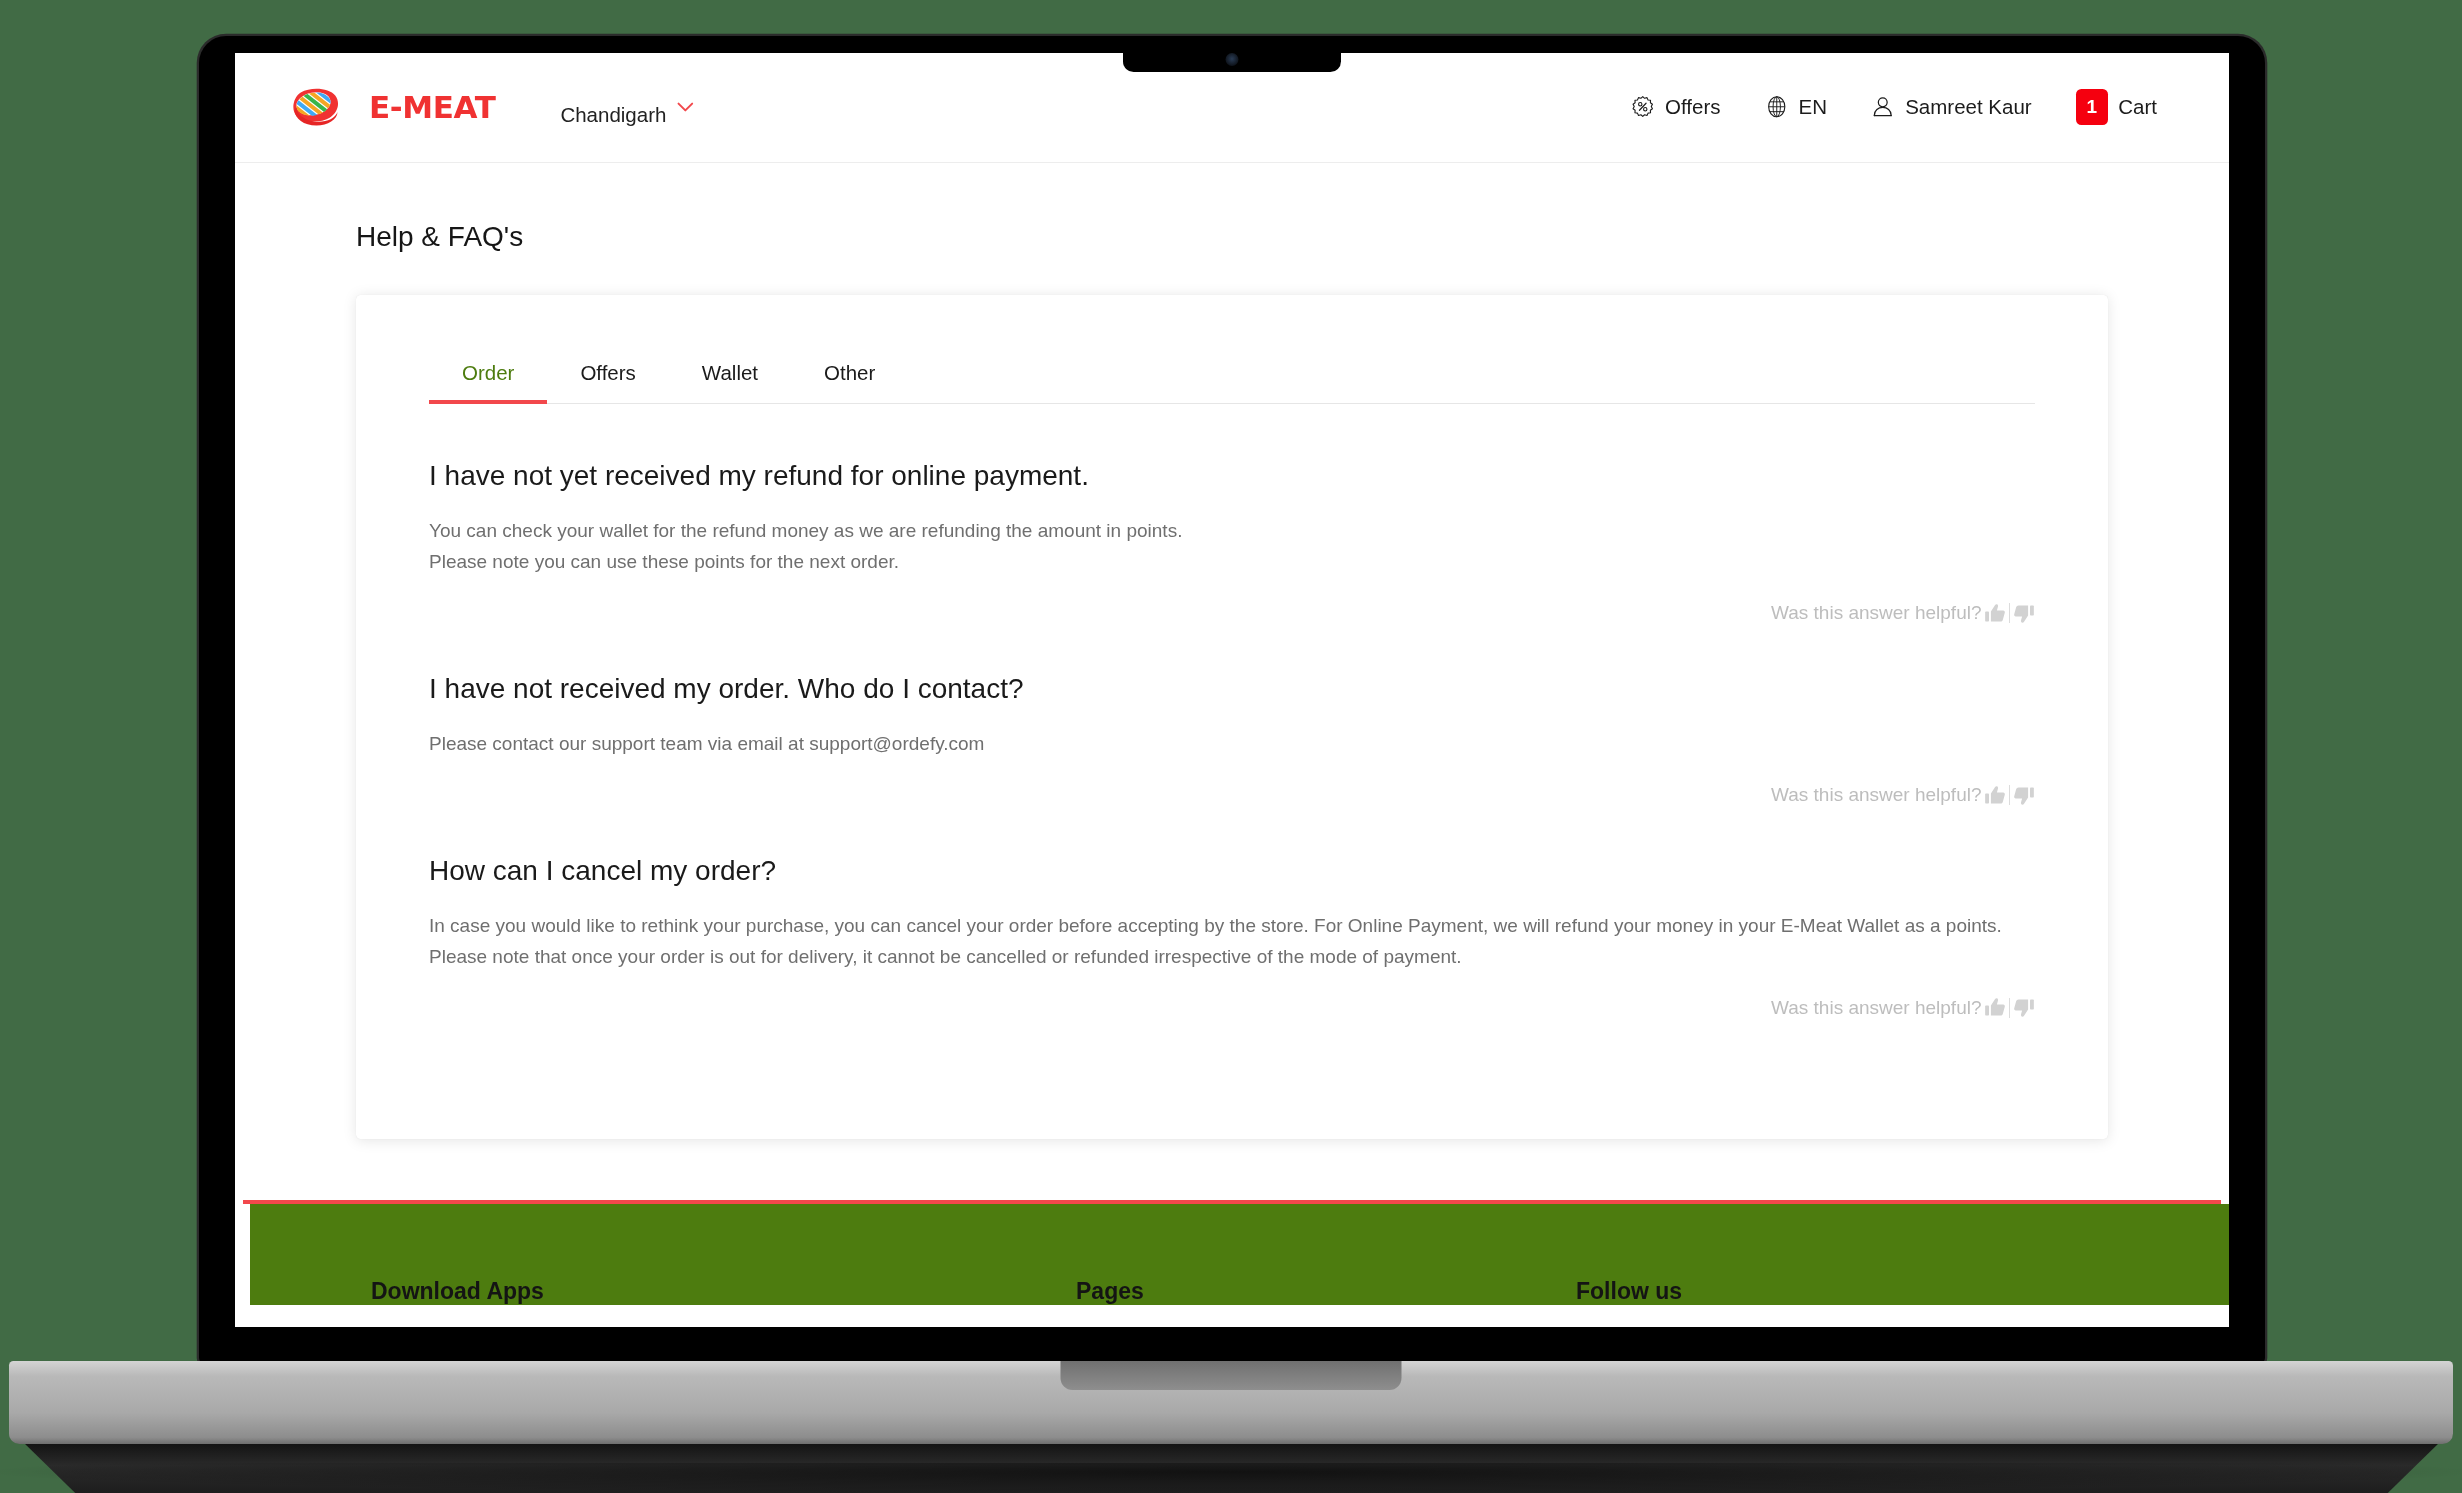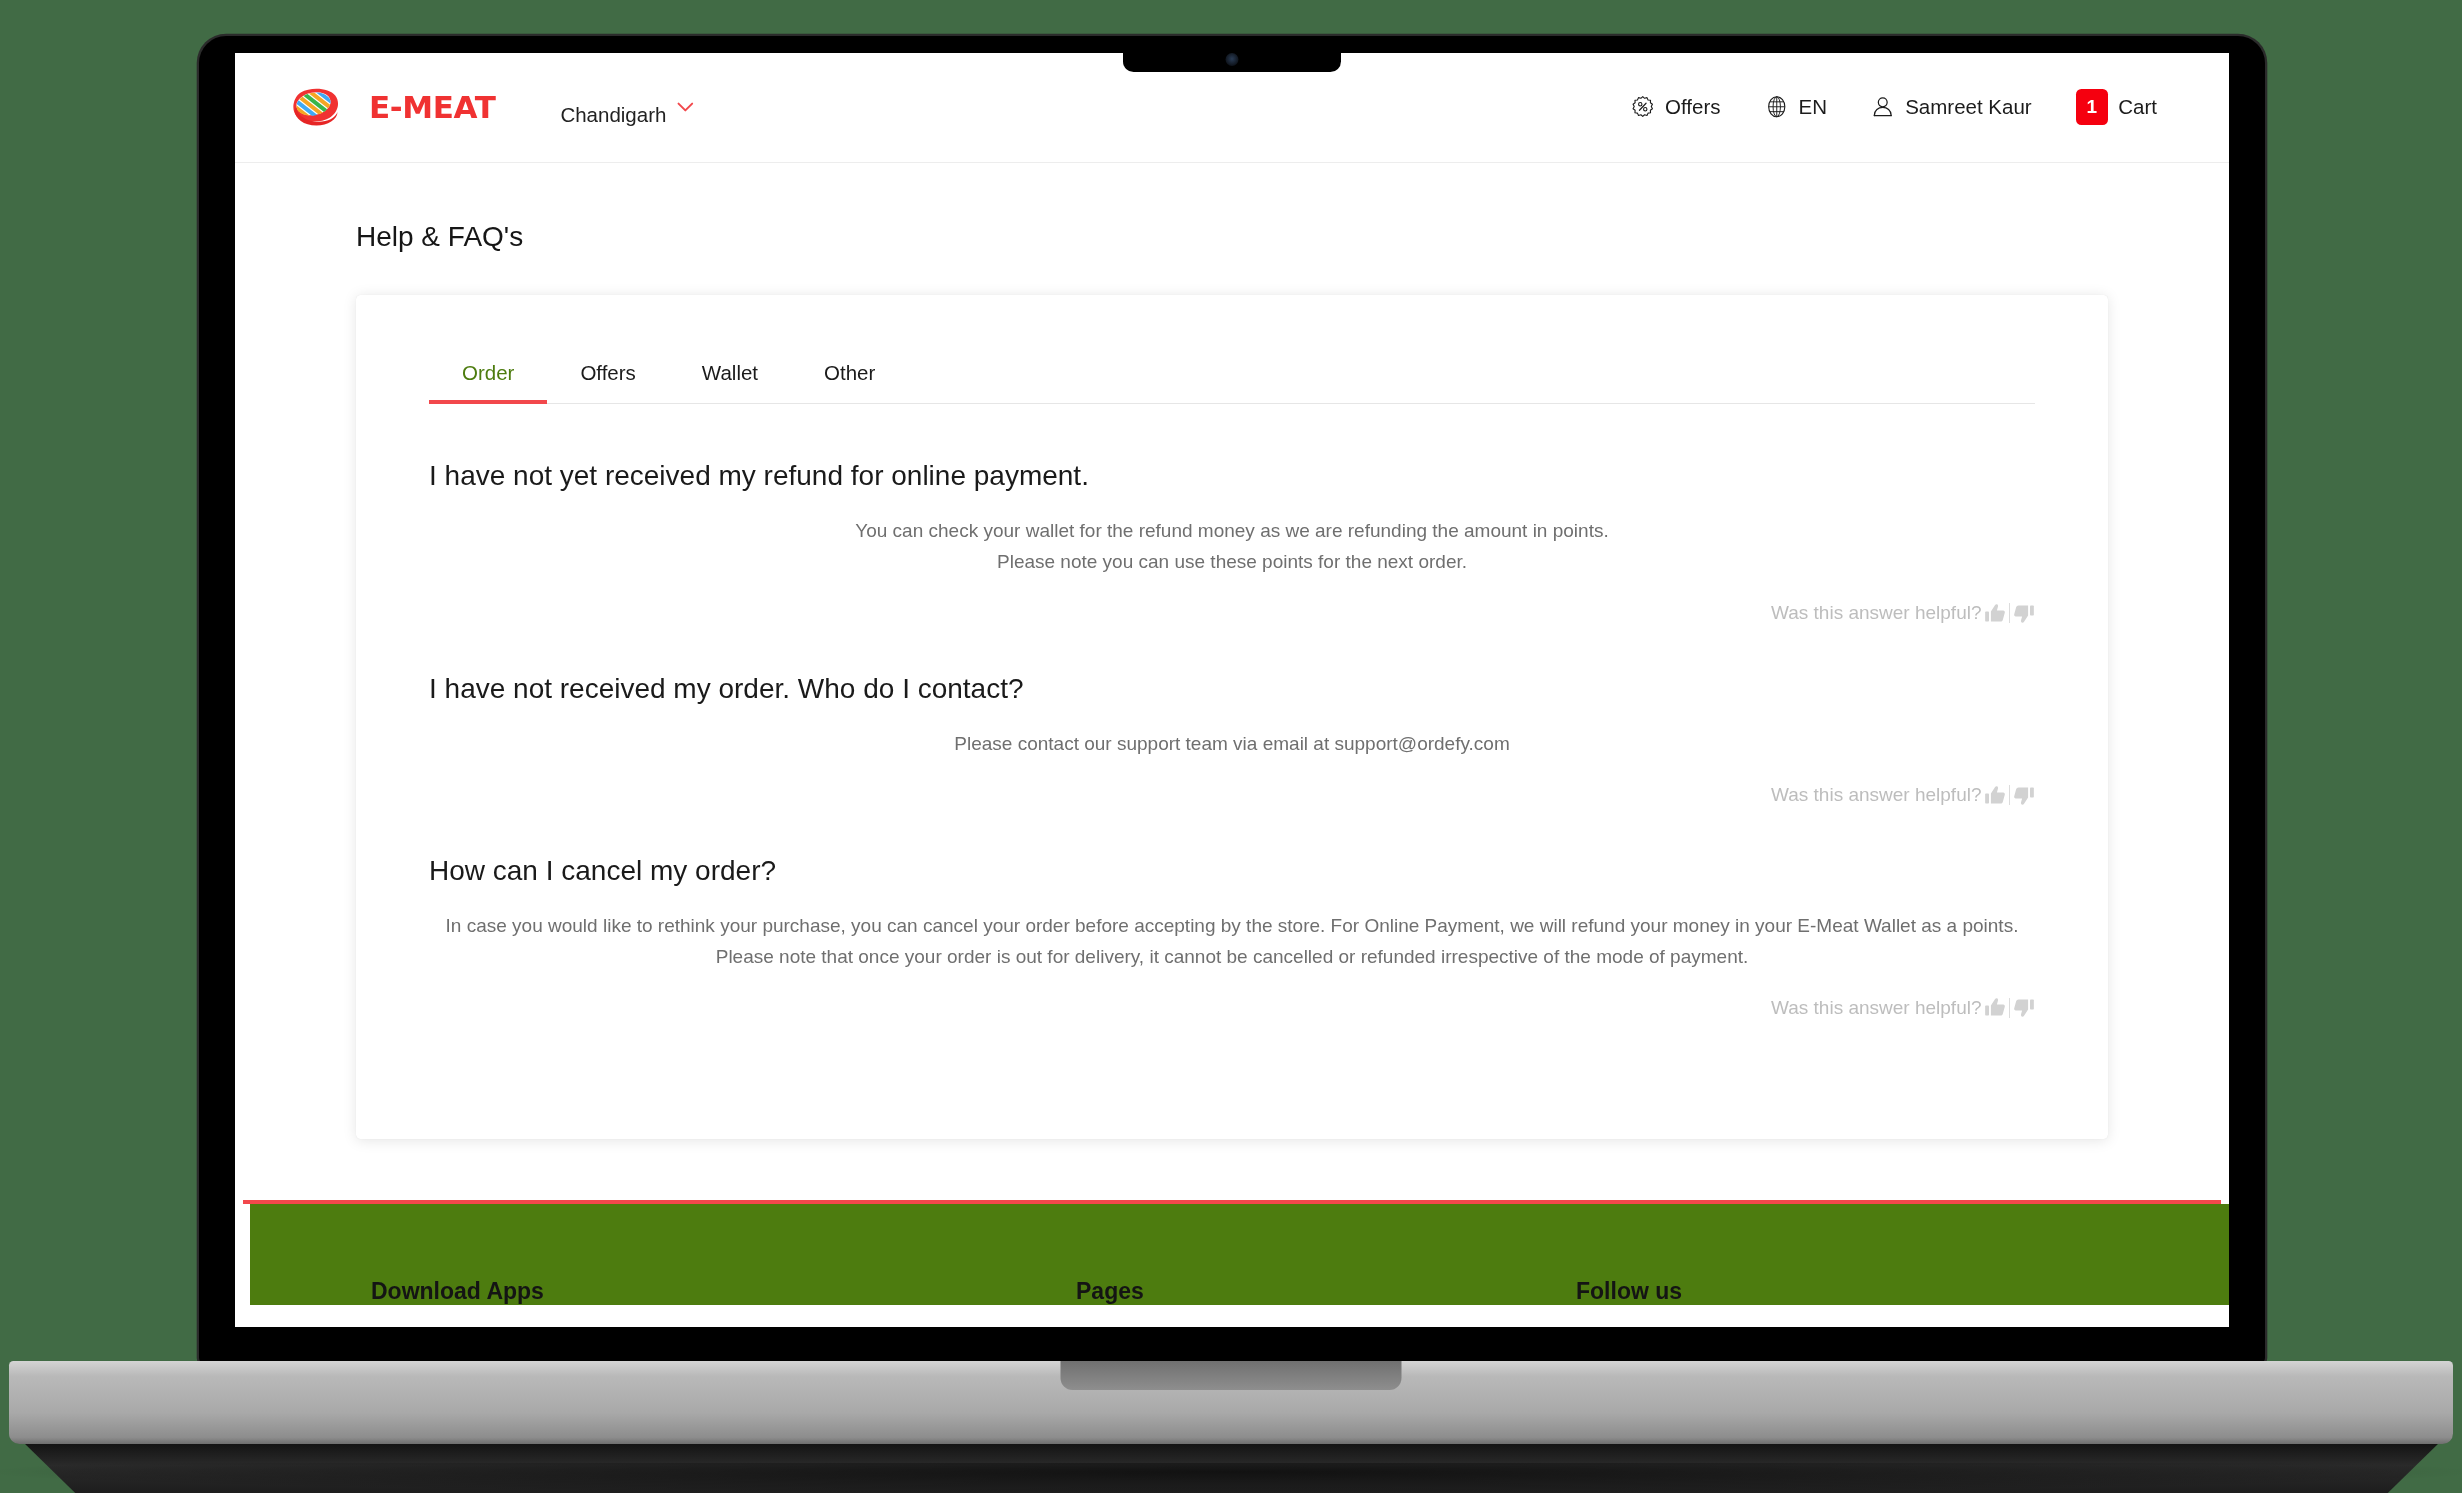--- a/index.html
+++ b/index.html
@@ -238,21 +238,21 @@
     font-weight: 400;
     margin-bottom: 23.5px;
     line-height: 1.2;
   }
   .faq-answer {
     font-size: 19px;
     color: #6f6f6f;
     line-height: 1.62;
     max-width: 1653px;
   }
-  .faq-answer p { margin: 0; text-align: center; }
+  .faq-answer p { margin: 0; }
 
   .faq-helpful {
     display: flex;
     align-items: center;
     justify-content: flex-end;
     gap: 2px;
     margin-top: 24px;
     margin-bottom: 47px;
   }
   .faq-helpful-label {

